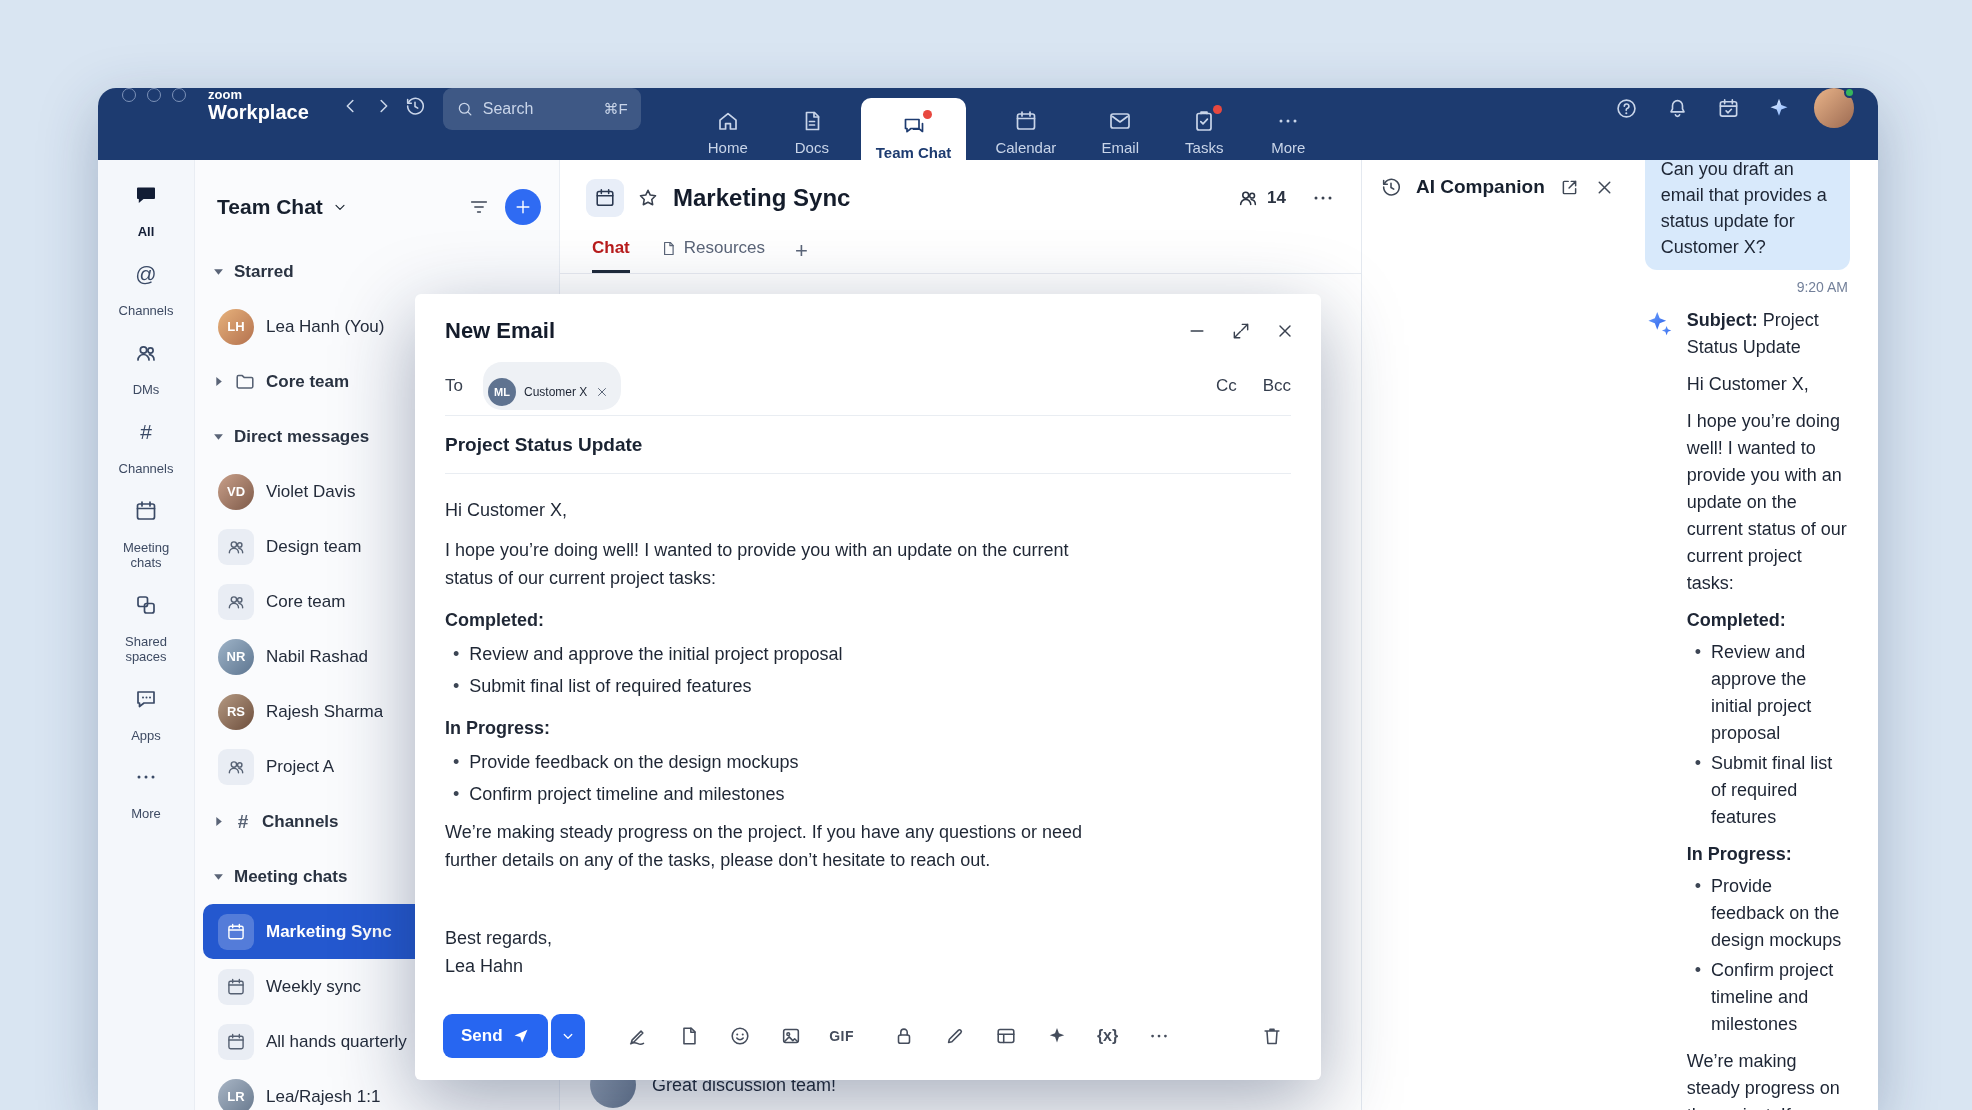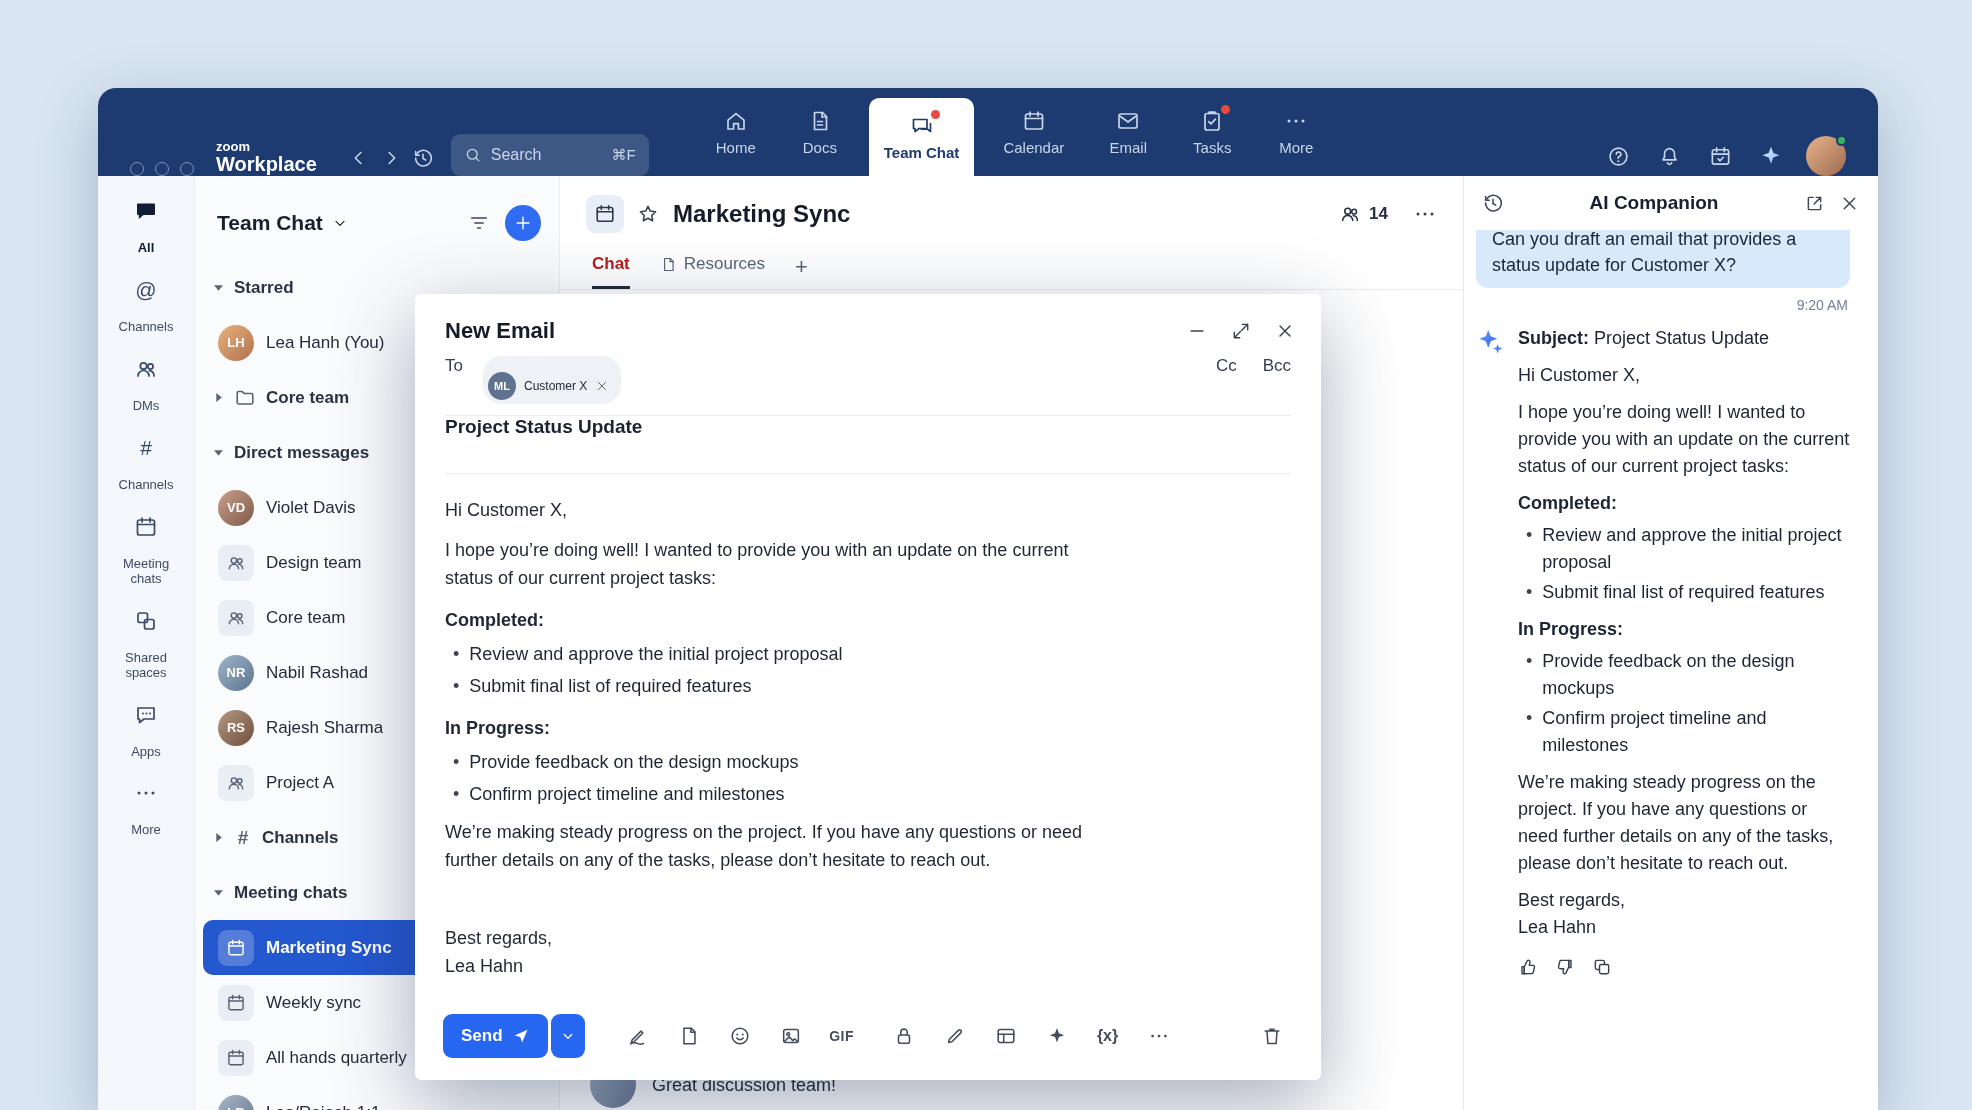--- a/index.html
+++ b/index.html
@@ -3,21 +3,21 @@
 <meta charset="utf-8">
 <style>
 *{box-sizing:border-box;margin:0;padding:0}
 html,body{width:1972px;height:1110px;overflow:hidden}
 body{font-family:"Liberation Sans","DejaVu Sans",sans-serif;background:#d9e5f2;position:relative;color:#1c2433}
 button{border:0;background:none;font:inherit;color:inherit;cursor:pointer;display:inline-flex;align-items:center;justify-content:center}
 svg.i{fill:none;stroke:currentColor;stroke-width:1.7;stroke-linecap:round;stroke-linejoin:round}
 svg.c{fill:currentColor;stroke:none}
 .window{position:absolute;left:98px;top:88px;width:1780px;height:1022px;border-radius:18px 18px 0 0;overflow:hidden;background:#fff;box-shadow:0 18px 60px rgba(30,50,90,.28);display:flex;flex-direction:column}
 
-.topbar{height:88px;background:#1d3b70;display:flex;align-items:flex-end;padding:0 32px;color:#d7e1f2;flex:none}
+.topbar{height:72px;background:#1d3b70;display:flex;align-items:flex-start;padding:0 24px;color:#d7e1f2;flex:none}
 .traffic{display:flex;gap:11px;margin-right:22px}
 .traffic span{width:14px;height:14px;border-radius:50%;border:1.5px solid #7d92b8;display:block}
 .logo{display:flex;flex-direction:column;line-height:1.08;margin-right:26px;color:#fff}
 .logo-top{font-size:13px;font-weight:600}
 .logo-bottom{font-size:20px;font-weight:700}
 .tb-ic{width:32px;height:36px;color:#c9d5e9}
 .search{width:198px;height:42px;border-radius:9px;background:rgba(255,255,255,.15);display:flex;align-items:center;gap:9px;padding:0 13px;margin-left:12px;font-size:16px;color:#c9d5e9;cursor:text}
 .search .sc{margin-left:auto;font-size:15px}
 .nav{display:flex;align-items:flex-end;height:88px;margin-left:52px;gap:14px}
 .nav-item{position:relative;display:flex;flex-direction:column;align-items:center;justify-content:center;gap:5px;height:88px;padding:0 15px;color:#c9d5e9;font-size:15px;min-width:70px;cursor:pointer}
@@ -69,21 +69,21 @@
 .more-btn{margin-left:12px}
 .tabs{height:48px;display:flex;align-items:flex-end;gap:30px;padding:0 32px;border-bottom:1px solid #e8ecf2;flex:none}
 .tab{display:flex;align-items:center;gap:7px;font-size:17px;color:#5b6578;padding-bottom:12px;border-bottom:3px solid transparent;cursor:pointer}
 .tab.active{color:#b91c1c;font-weight:700;border-bottom-color:#202a3a}
 .tab-add{color:#5b6578;font-size:22px;padding-bottom:9px}
 .chat-body{flex:1;position:relative}
 .chat-msg{position:absolute;left:30px;bottom:2px;display:flex;align-items:center;gap:16px}
 .av-msg{width:46px;height:46px;background:linear-gradient(135deg,#aab7c8,#64748b)}
 .msg-text{font-size:18px;color:#1f2735}
 
-.ai{width:415px;flex:none;border-left:1px solid #e4e9f0;display:flex;flex-direction:column;background:#fff}
+.ai{width:517px;flex:none;border-left:1px solid #e4e9f0;display:flex;flex-direction:row;background:#fff}
 .ai-head{height:54px;display:flex;align-items:center;padding:0 18px;gap:14px;flex:none}
 .ai-title{flex:1;text-align:center;font-size:19px;font-weight:700;color:#17202e}
 .ai-hbtn{color:#3f4856}
 .ai-scroll{flex:1;overflow:hidden;padding:0 28px 0 12px;display:flex;flex-direction:column}
 .ai-user{margin-left:auto;margin-top:-14px;max-width:382px;background:#d8e9fb;border-radius:12px;padding:10px 16px;font-size:18px;line-height:26px;color:#1d2534}
 .ai-time{margin:9px 2px 12px 0;text-align:right;font-size:14px;color:#73809a}
 .ai-row{display:flex;gap:14px;align-items:flex-start}
 .ai-spark{width:28px;height:28px;flex:none;margin-top:2px}
 .ai-msg{flex:1;max-width:420px;font-size:18px;line-height:27px;color:#1d2534}
 .ai-msg p{margin:0 0 10px}
@@ -92,21 +92,21 @@
 .ai-msg ul,.m-body ul{list-style:none;margin:0 0 10px;padding-left:8px}
 .ai-msg li,.m-body li{display:flex;gap:10px;margin:3px 0}
 .ai-msg li::before,.m-body li::before{content:"•";color:#3c4554;flex:none}
 p.tight{margin-bottom:0 !important}
 .ai-feedback{display:flex;gap:17px;margin-top:16px;color:#39414f}
 
 .modal{position:absolute;left:317px;top:206px;width:906px;height:786px;background:#fff;border-radius:6px;box-shadow:0 24px 80px rgba(20,40,80,.38);z-index:40;display:flex;flex-direction:column}
 .m-head{display:flex;align-items:center;padding:24px 26px 0 30px;flex:none}
 .m-title{font-size:22px;font-weight:700;color:#141c2b}
 .m-controls{margin-left:auto;display:flex;gap:24px;color:#39414f}
-.m-row{display:flex;align-items:flex-start;margin:0 30px;border-bottom:1px solid #e9edf2;font-size:17px;color:#39414f;flex:none}
+.m-row{display:flex;align-items:center;margin:0 30px;border-bottom:1px solid #e9edf2;font-size:17px;color:#39414f;flex:none}
 .to-row{margin-top:12px;height:60px;gap:20px}
 .chip{display:flex;align-items:center;gap:8px;background:#eef1f5;border-radius:19px;padding:16px 12px 4px 5px;cursor:pointer}
 .chip-av{width:28px;height:28px;border-radius:50%;background:#5f7390;color:#fff;font-size:11px;font-weight:700;display:flex;align-items:center;justify-content:center}
 .chip-name{color:#1d2534;font-size:12px}
 .chip-x{color:#5a6577}
 .ccbcc{margin-left:auto;display:flex;gap:26px;color:#343d4d}
 .subj-row{height:58px;font-size:19px;font-weight:600;color:#1a2332}
 .m-body{flex:1;overflow:hidden;padding:22px 30px 0;font-size:18px;line-height:28px;color:#1f2735;max-width:700px;cursor:text}
 .m-body p{margin:0 0 12px}
 .m-body p.b{margin:14px 0 6px}

